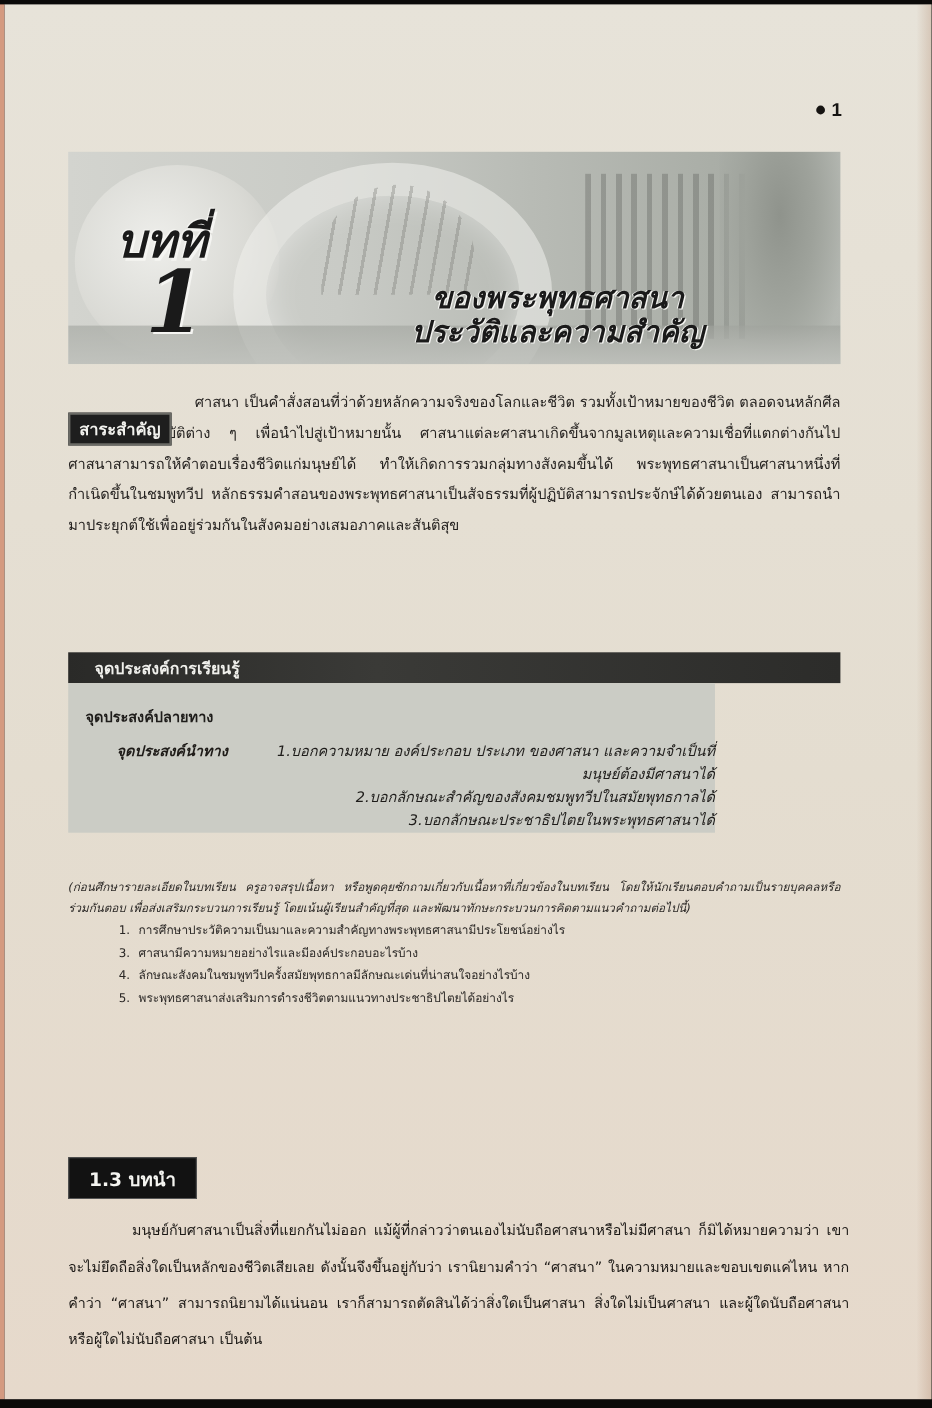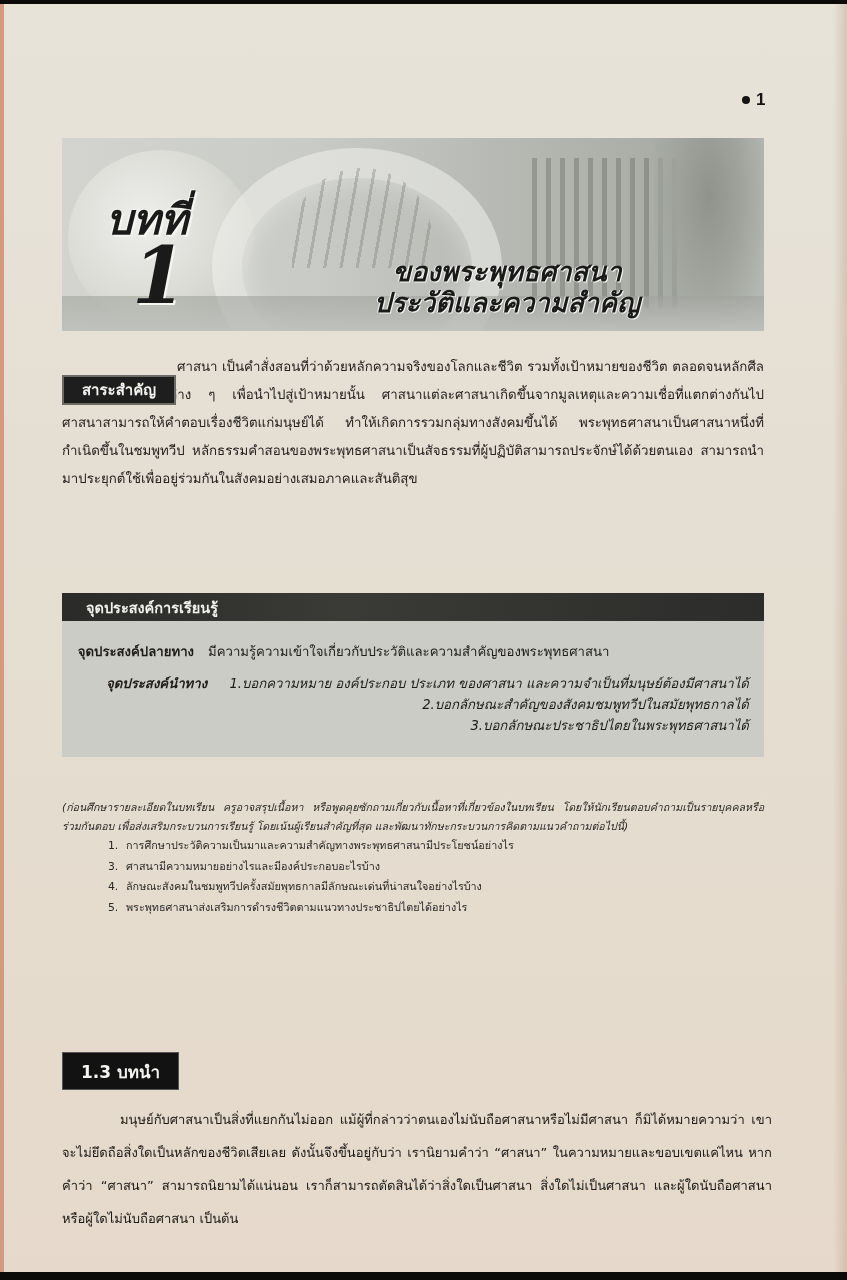--- a/index.html
+++ b/index.html
@@ -68,38 +68,38 @@
     .chapter-title {
       position: absolute; left: 270px; top: 118px; width: 350px; text-align: center;
       font-family: "DejaVu Serif", serif; font-style: italic; font-weight: bold;
       font-size: 27px; line-height: 31px; color: #1a1a1a;
       text-shadow: 1px 1px 0 #f5f5f2, -1px 0 0 #f5f5f2;
     }
 
     
     .essence { position: absolute; left: 58px; top: 349px; width: 702px; }
     .essence-badge {
-      position: absolute; left: 0; top: 22px; width: 114px; height: 30px;
+      position: absolute; left: 0; top: 22px; width: 94px; height: 30px;
       background: #1e1e1e; color: #f2f2ee; font-weight: bold; font-size: 15px;
       display: flex; align-items: center; justify-content: center;
       box-shadow: 0 0 0 2px #6b6b66 inset;
     }
     .essence-text {
       font-size: 13.3px; line-height: 28px; text-align: justify; text-indent: 115px; color: #252220;
     }
 
     
     .obj-header {
       position: absolute; left: 58px; top: 589px; width: 702px; height: 28px;
       background: linear-gradient(90deg, #2a2a28, #3a3a37 40%, #2c2c2a);
       color: #f0f0ec; font-weight: bold; font-size: 14.5px; padding-left: 24px;
       display: flex; align-items: center;
     }
     .obj-box {
-      position: absolute; left: 58px; top: 617px; width: 702px; height: 136px;
+      position: absolute; left: 58px; top: 617px; width: 588px; height: 136px;
       background: #cbccc5;
     }
     .obj-row { position: absolute; display: flex; font-size: 13.2px; color: #1e1c1a; }
     .obj-row .label { font-weight: bold; width: 160px; text-align: right; padding-right: 18px; }
     .obj-row .value { flex: 1; }
     .obj-row.terminal { left: 0; top: 20px; }
     .obj-row.terminal .label { width: 146px; padding-right: 14px; text-align: right; }
     .obj-list { position: absolute; left: 160px; top: 52px; list-style: none; text-align: right; }
     .obj-list li { font-style: italic; font-size: 13.2px; line-height: 21px; color: #1e1c1a; }
     .obj-list li .num { display: inline-block; width: 20px; }
@@ -155,21 +155,20 @@
 
   <div class="essence">
     <div class="essence-badge">สาระสำคัญ</div>
     <p class="essence-text">ศาสนา เป็นคำสั่งสอนที่ว่าด้วยหลักความจริงของโลกและชีวิต รวมทั้งเป้าหมายของชีวิต ตลอดจนหลักศีลธรรมหรือข้อปฏิบัติต่าง ๆ เพื่อนำไปสู่เป้าหมายนั้น ศาสนาแต่ละศาสนาเกิดขึ้นจากมูลเหตุและความเชื่อที่แตกต่างกันไป ศาสนาสามารถให้คำตอบเรื่องชีวิตแก่มนุษย์ได้ ทำให้เกิดการรวมกลุ่มทางสังคมขึ้นได้ พระพุทธศาสนาเป็นศาสนาหนึ่งที่กำเนิดขึ้นในชมพูทวีป หลักธรรมคำสอนของพระพุทธศาสนาเป็นสัจธรรมที่ผู้ปฏิบัติสามารถประจักษ์ได้ด้วยตนเอง สามารถนำมาประยุกต์ใช้เพื่ออยู่ร่วมกันในสังคมอย่างเสมอภาคและสันติสุข</p>
   </div>
 
   <div class="obj-header">จุดประสงค์การเรียนรู้</div>
   <div class="obj-box">
     <div class="obj-row terminal">
       <span class="label">จุดประสงค์ปลายทาง</span>
-      <span class="value">มีความรู้ความเข้าใจเกี่ยวกับประวัติและความสำคัญของพระพุทธศาสนา</span>
     </div>
     <div class="obj-enroute-label">จุดประสงค์นำทาง</div>
     <ol class="obj-list">
       <li><span class="num">1.</span><span>บอกความหมาย องค์ประกอบ ประเภท ของศาสนา และความจำเป็นที่มนุษย์ต้องมีศาสนาได้</span></li>
       <li><span class="num">2.</span><span>บอกลักษณะสำคัญของสังคมชมพูทวีปในสมัยพุทธกาลได้</span></li>
       <li><span class="num">3.</span><span>บอกลักษณะประชาธิปไตยในพระพุทธศาสนาได้</span></li>
     </ol>
   </div>
 
   <p class="prelesson-note">(ก่อนศึกษารายละเอียดในบทเรียน ครูอาจสรุปเนื้อหา หรือพูดคุยซักถามเกี่ยวกับเนื้อหาที่เกี่ยวข้องในบทเรียน โดยให้นักเรียนตอบคำถามเป็นรายบุคคลหรือร่วมกันตอบ เพื่อส่งเสริมกระบวนการเรียนรู้ โดยเน้นผู้เรียนสำคัญที่สุด และพัฒนาทักษะกระบวนการคิดตามแนวคำถามต่อไปนี้)</p>

